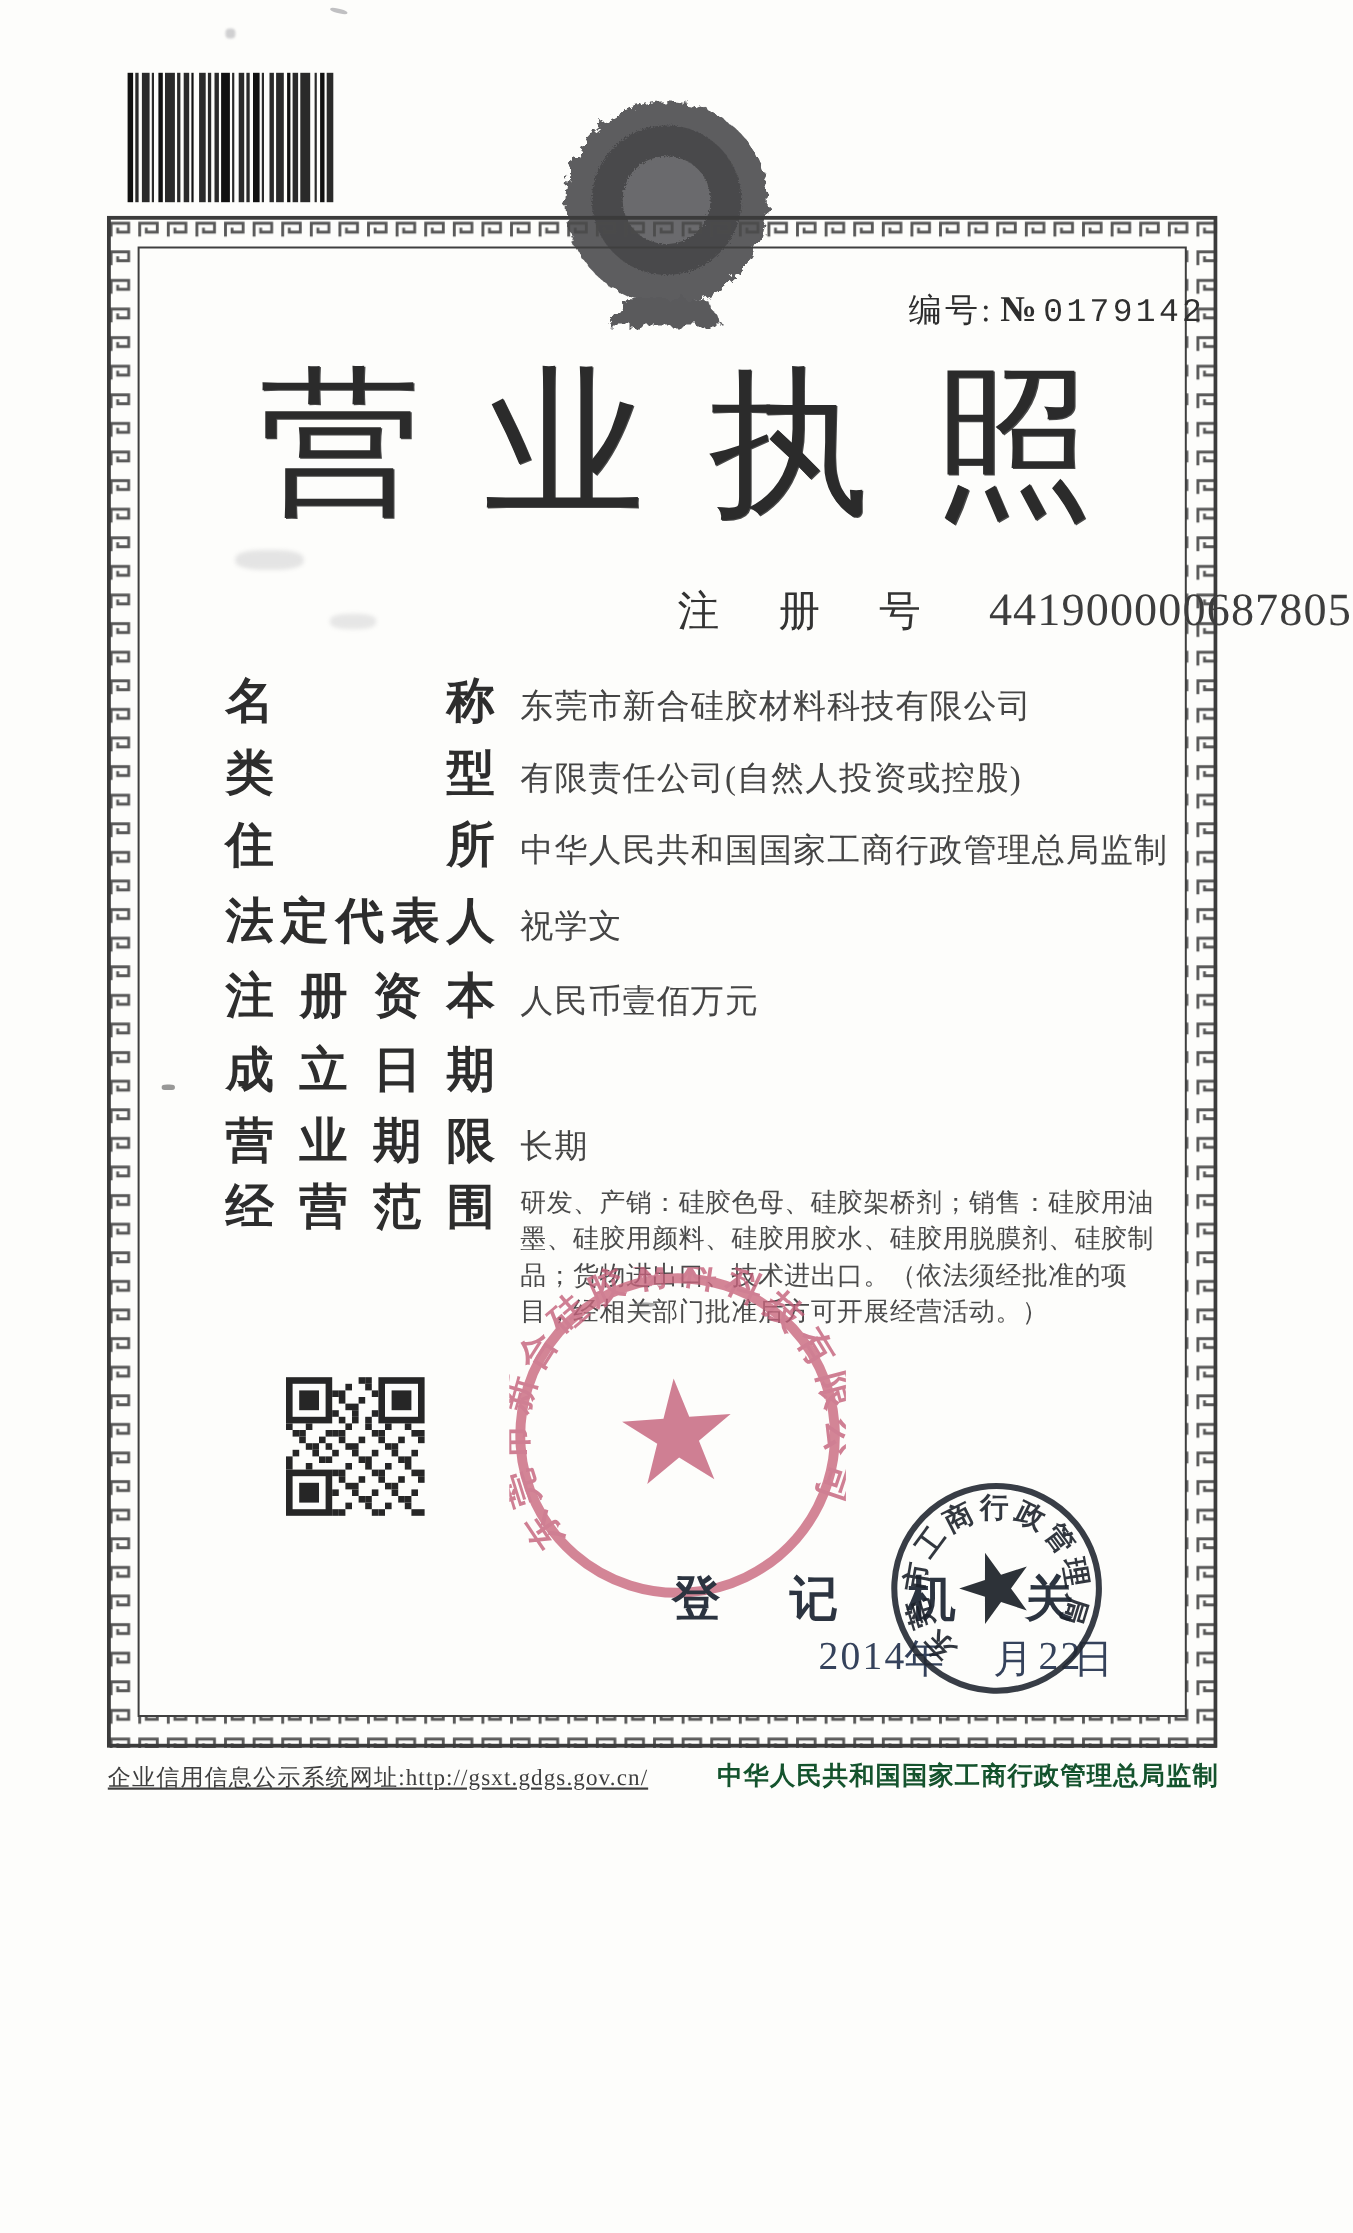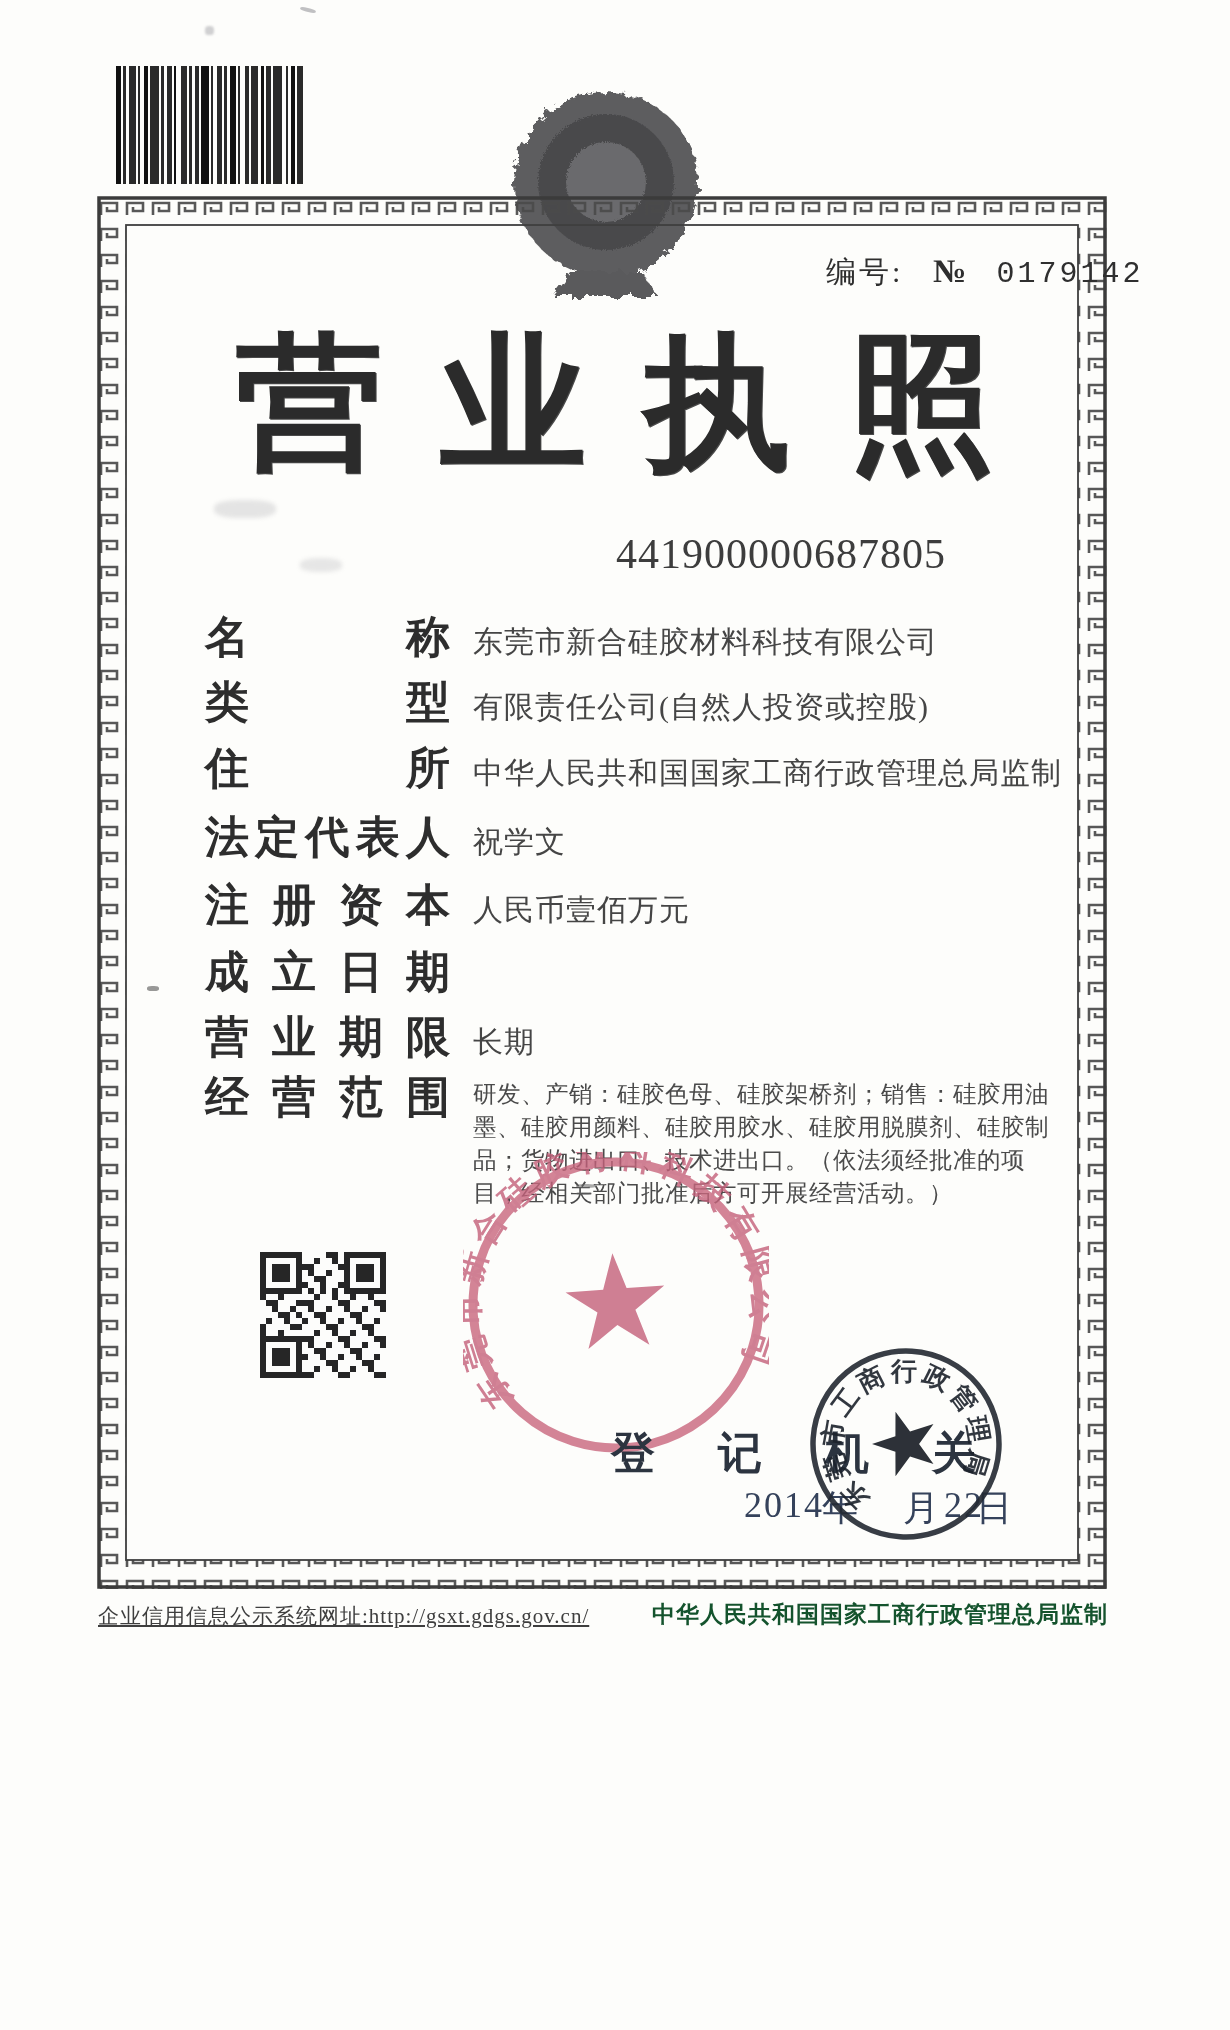--- a/index.html
+++ b/index.html
@@ -4,29 +4,29 @@
 <style>
   html,body{margin:0;padding:0;}
   body{
     width:1230px;height:2030px;position:relative;
     background:#fdfdfb;
     font-family:"Liberation Serif","DejaVu Serif",serif;
     overflow:hidden;
   }
   .abs{position:absolute;}
   
-  .serial{position:absolute;left:826px;top:252px;display:flex;align-items:baseline;gap:30px;color:#2e2e2e;}
+  .serial{position:absolute;left:826px;top:262px;display:flex;align-items:baseline;gap:6px;color:#2e2e2e;}
   .serial .lbl{font-size:30px;letter-spacing:3px;}
   .serial .numero{font-size:33px;font-weight:bold;}
   .serial .num{font-family:"Liberation Mono","DejaVu Sans Mono",monospace;font-size:30px;letter-spacing:3px;color:#2f2f2f;}
   
   .title{
     position:absolute;left:140px;top:318px;width:950px;height:180px;
     text-align:center;font-family:"Liberation Sans","DejaVu Sans",sans-serif;
-    font-weight:700;font-size:146px;line-height:170px;letter-spacing:58px;text-indent:58px;
+    font-weight:400;font-size:146px;line-height:170px;letter-spacing:58px;text-indent:58px;
     color:#2b2b2b;text-shadow:1px 1px 0 #4a4a4a;
   }
   
   .reg-line{position:absolute;left:616px;top:530px;display:flex;align-items:baseline;gap:40px;}
   .reg-label{font-size:38px;letter-spacing:22px;color:#333;}
   .reg-number{font-size:42px;color:#3d3d3d;letter-spacing:1px;}
   
   .field-row{position:absolute;left:205px;display:flex;align-items:flex-start;}
   .field-label{width:245px;display:flex;justify-content:space-between;font-size:44px;line-height:52px;font-weight:bold;color:#2d2d2d;flex:none;}
   .field-value{margin-left:23px;padding-top:10px;font-size:30px;color:#454545;white-space:nowrap;letter-spacing:1px;}
@@ -117,20 +117,21 @@
 
 <div class="serial">
   <span class="lbl">编号:</span>
   <span class="numero">№</span>
   <span class="num">0179142</span>
 </div>
 
 <div class="title">营业执照</div>
 
 <div class="reg-line">
+  <span class="reg-label">注 册 号</span>
   <span class="reg-number">441900000687805</span>
 </div>
 
 <div id="fields">
     <div class="field-row" style="top: 612px;">
       <div class="field-label">
         <span>名</span>
         <span>称</span>
       </div>
       <div class="field-value">东莞市新合硅胶材料科技有限公司</div>

